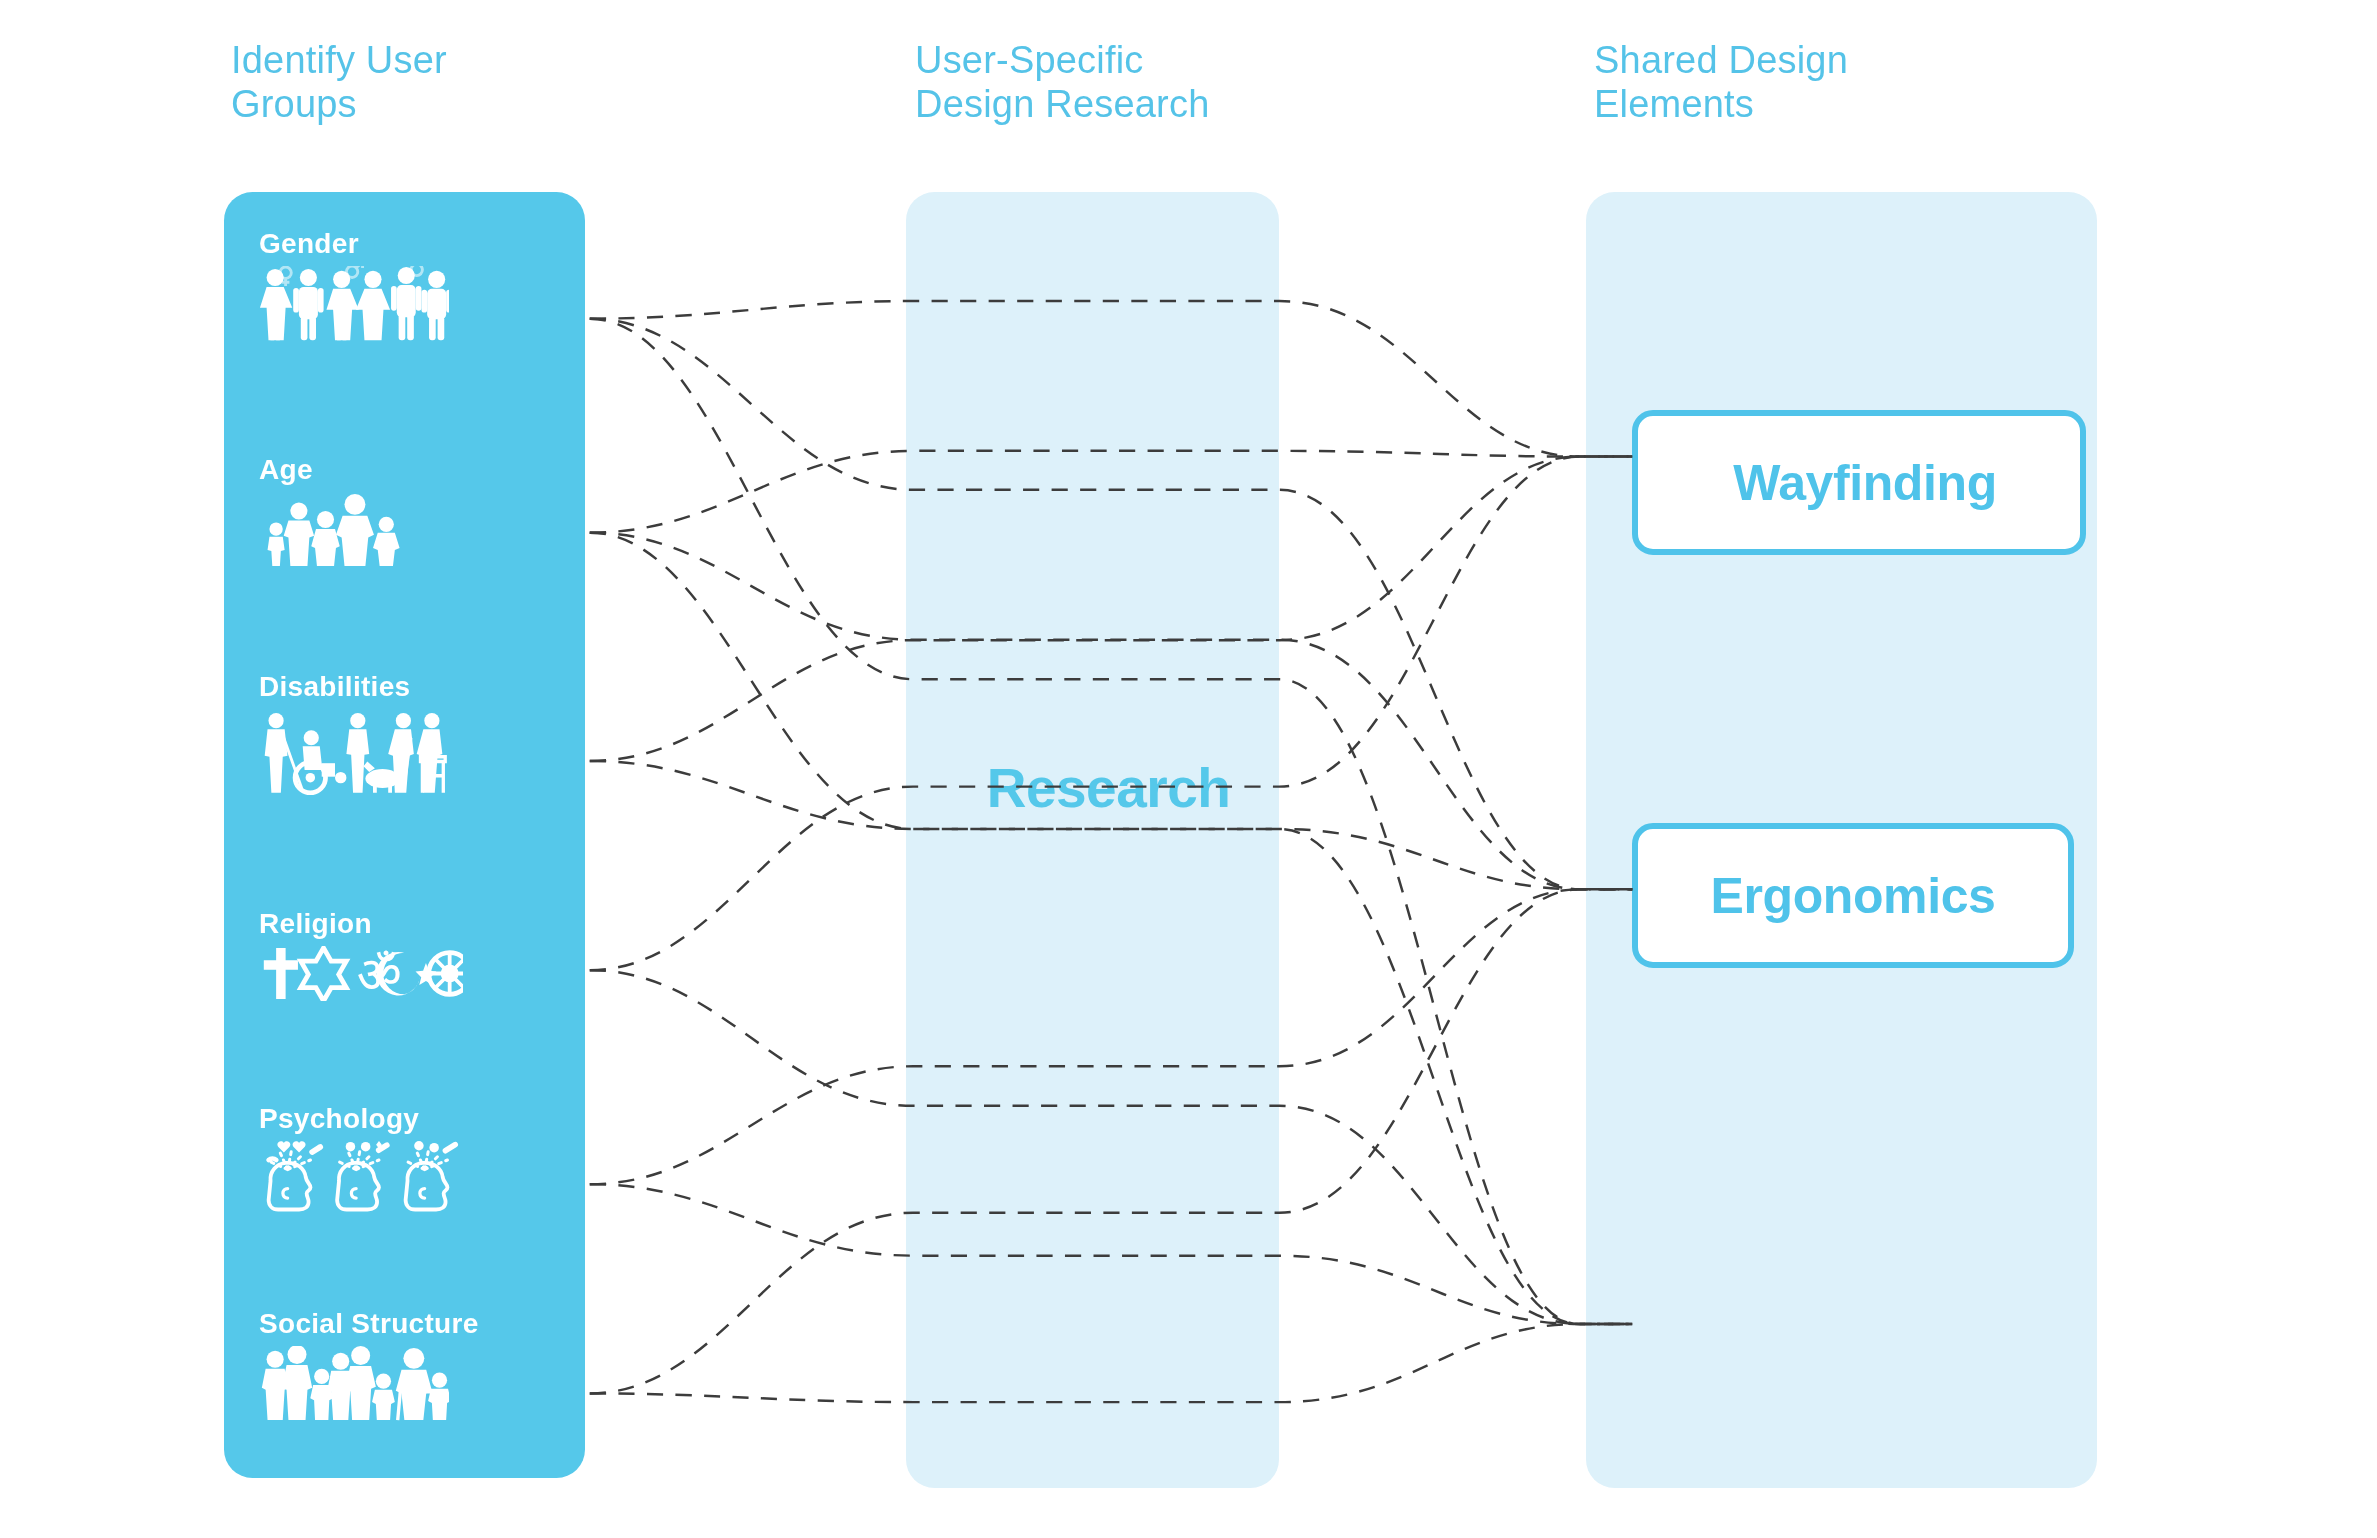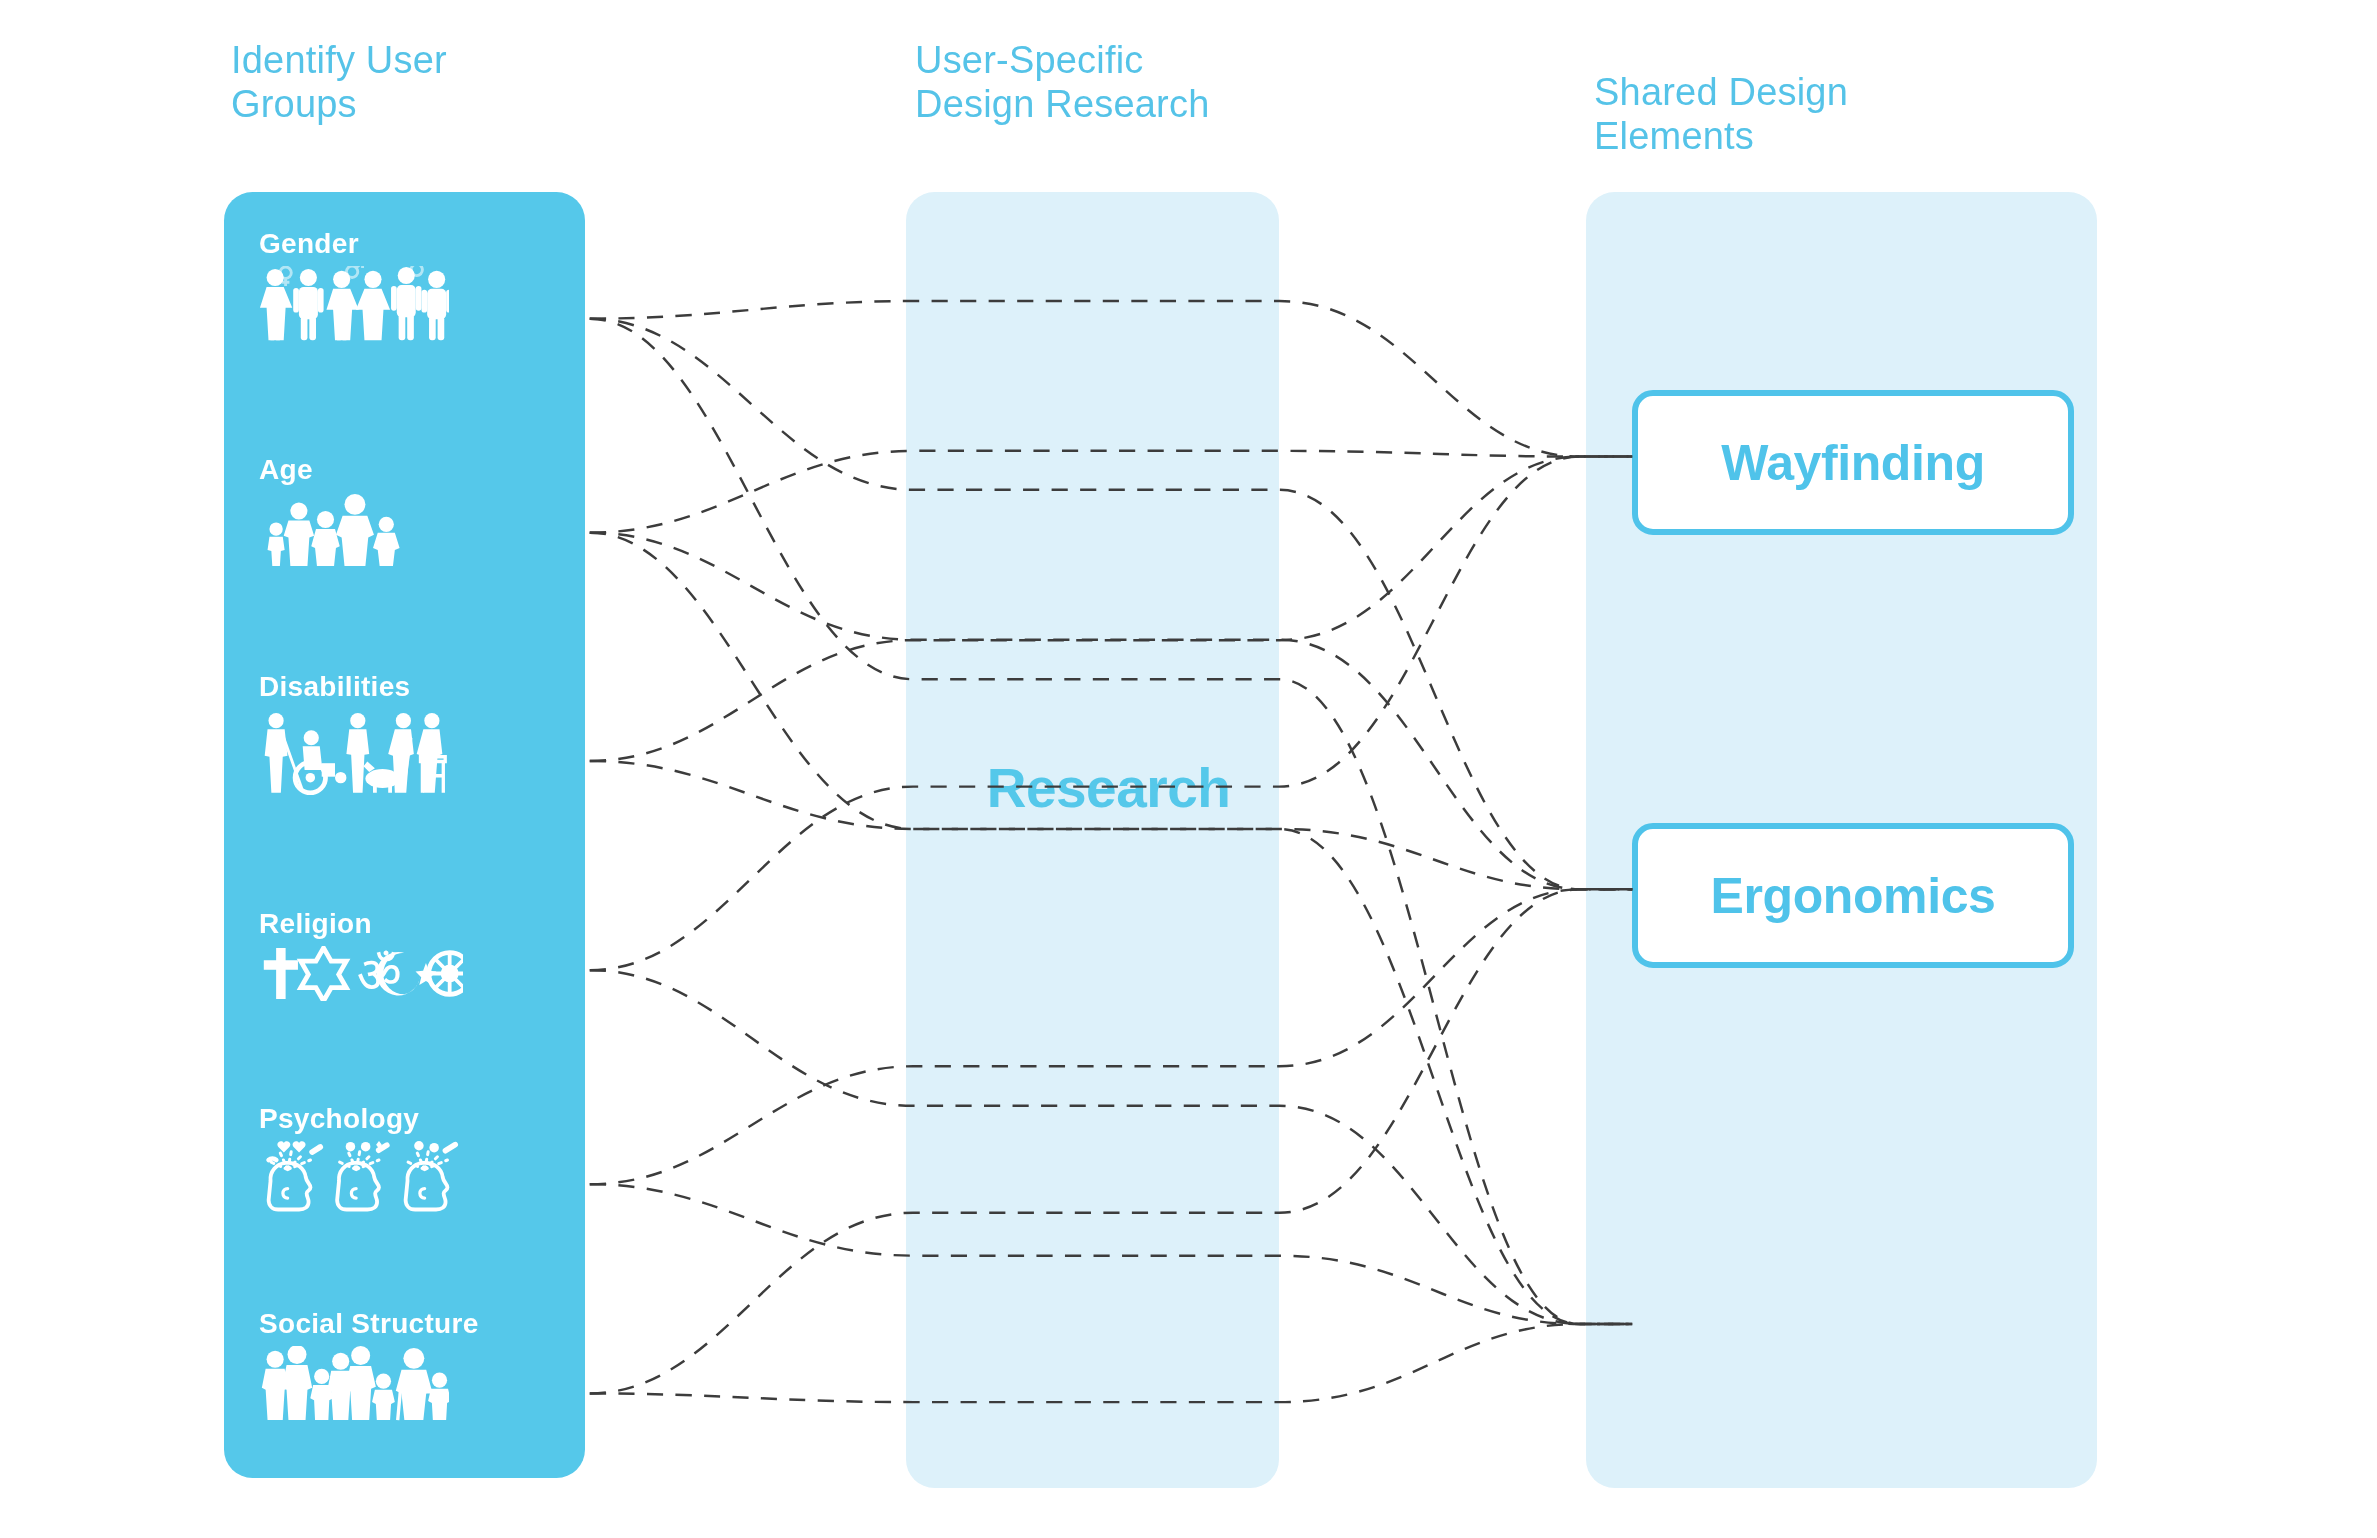--- a/index.html
+++ b/index.html
@@ -9,21 +9,21 @@
     overflow:hidden;position:relative;
   }
   #stage{position:absolute;left:0;top:0;width:2378px;height:1539px;text-decoration:underline;}
 
   .col-header{
     position:absolute;color:#55c3e8;font-size:38px;line-height:1.17;
     font-weight:400;letter-spacing:0.2px;white-space:pre-line;
   }
   #hdr1{left:231px;top:38px;width:399px;}
   #hdr2{left:915px;top:38px;width:447px;}
-  #hdr3{left:1594px;top:38px;width:447px;margin-top:32px;}
+  #hdr3{left:1594px;top:38px;width:447px;}
 
   .panel{position:absolute;border-radius:28.5px;}
   #panel-groups{left:224px;top:192px;width:361px;height:1286px;background:#55c8ea;}
   #panel-research{left:906px;top:192px;width:373px;height:1296px;background:#ddf1fa;}
   #panel-elements{left:1586px;top:192px;width:511px;height:1296px;background:#ddf1fa;}
 
   .group-item{position:absolute;left:259px;width:285px;}
   .group-label{
     color:#ffffff;font-size:28px;font-weight:bold;letter-spacing:0.3px;
     margin:0 0 5.7px 0;
@@ -41,21 +41,21 @@
     position:absolute;left:906px;top:756px;width:373px;text-align:center;
     color:#55c8ea;font-size:55px;font-weight:bold;letter-spacing:-0.5px;margin-left:16px;
   }
 
   .elem-box{
     position:absolute;left:1632px;width:430px;height:133px;
     background:#ffffff;border:6.7px solid #4fc3ea;border-radius:21px;
     display:flex;align-items:center;justify-content:center;
     color:#4fc3ea;font-size:50px;font-weight:bold;letter-spacing:-0.4px;
   }
-  #box-wayfinding{top:390px;}
+  #box-wayfinding{top:410px;padding-left:12px;}
   #box-ergonomics{top:823px;}
   #box-culture{top:1257px;}
 
   #links{position:absolute;left:0;top:0;width:2378px;height:1539px;pointer-events:none;}
   #links path{fill:none;stroke:#3c3c3c;stroke-width:2.6;stroke-dasharray:17 13;}
 </style>
 </head>
 <body>
 
 <div id="stage">

